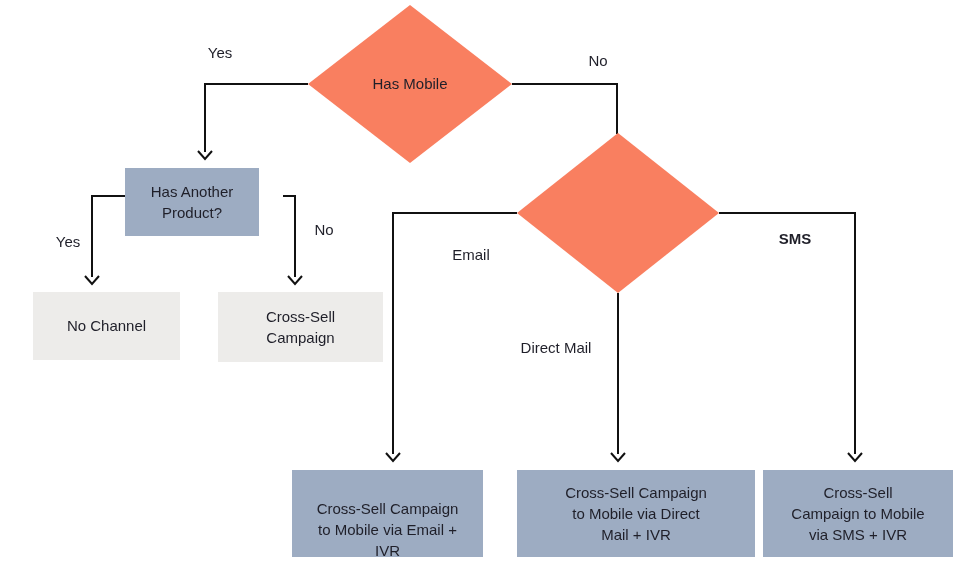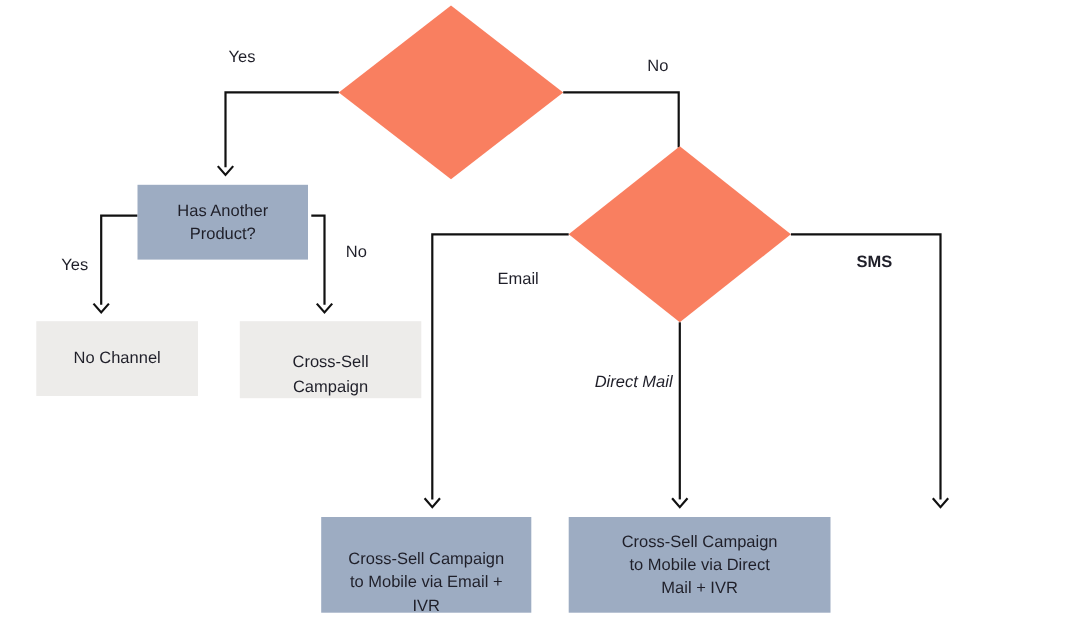--- a/index.html
+++ b/index.html
@@ -76,43 +76,49 @@
     <path class="arrowhead" d="M 85 276 L 92 284 L 99 276"></path>
     <path class="arrowhead" d="M 288 276 L 295 284 L 302 276"></path>
     <path class="arrowhead" d="M 386 453 L 393 461 L 400 453"></path>
     <path class="arrowhead" d="M 611 453 L 618 461 L 625 453"></path>
     <path class="arrowhead" d="M 848 453 L 855 461 L 862 453"></path>
 
     <polygon class="decision-shape" points="308,84 410,5 512,84 410,163"></polygon>
     <polygon class="decision-shape" points="517,213 618,133 719,213 618,293"></polygon>
   </svg>
 
+  <div class="diamond-label" style="left:308px; top:5px; width:204px; height:158px;">
+    <span style="max-width:150px;">Has Mobile</span>
+  </div>
 
-  <div class="node action" style="left:125px; top:168px; width:155px; height:68px;">
+  <div class="node action" style="left:125px; top:168px; width:134px; height:68px;">
     <span style="max-width:100px;">Has Another Product?</span>
   </div>
 
   <div class="node terminal" style="left:33px; top:292px; width:147px; height:68px;">
     <span style="max-width:130px;">No Channel</span>
   </div>
 
-  <div class="node terminal" style="left:218px; top:292px; width:165px; height:70px;align-items:flex-end;">
+  <div class="node terminal" style="left:218px; top:292px; width:165px; height:70px;">
     <span style="max-width:90px;">Cross-Sell Campaign</span>
   </div>
 
   <div class="node action" style="left:292px; top:470px; width:191px; height:87px;">
     <span style="max-width:150px;margin-top:32px;">Cross-Sell Campaign to Mobile via Email + IVR</span>
   </div>
 
   <div class="node action" style="left:517px; top:470px; width:238px; height:87px;">
     <span style="max-width:150px;">Cross-Sell Campaign to Mobile via Direct Mail + IVR</span>
   </div>
 
+  <div class="node action" style="left:763px; top:470px; width:190px; height:87px;">
+    <span style="max-width:134px;">Cross-Sell Campaign to Mobile via SMS + IVR</span>
+  </div>
 
   <div class="edge-label" style="left:220px; top:52px;">Yes</div>
   <div class="edge-label" style="left:598px; top:60px;">No</div>
   <div class="edge-label" style="left:68px; top:241px;">Yes</div>
   <div class="edge-label" style="left:324px; top:229px;">No</div>
   <div class="edge-label" style="left:445px; top:254px;margin-left:26px;">Email</div>
-  <div class="edge-label" style="left:576px; top:347px;font-style:italic;">Direct Mail</div>
+  <div class="edge-label" style="left:556px; top:347px;">Direct Mail</div>
   <div class="edge-label" style="left:795px; top:238px;font-weight:bold;">SMS</div>
 
 </div>
 
 </body></html>

